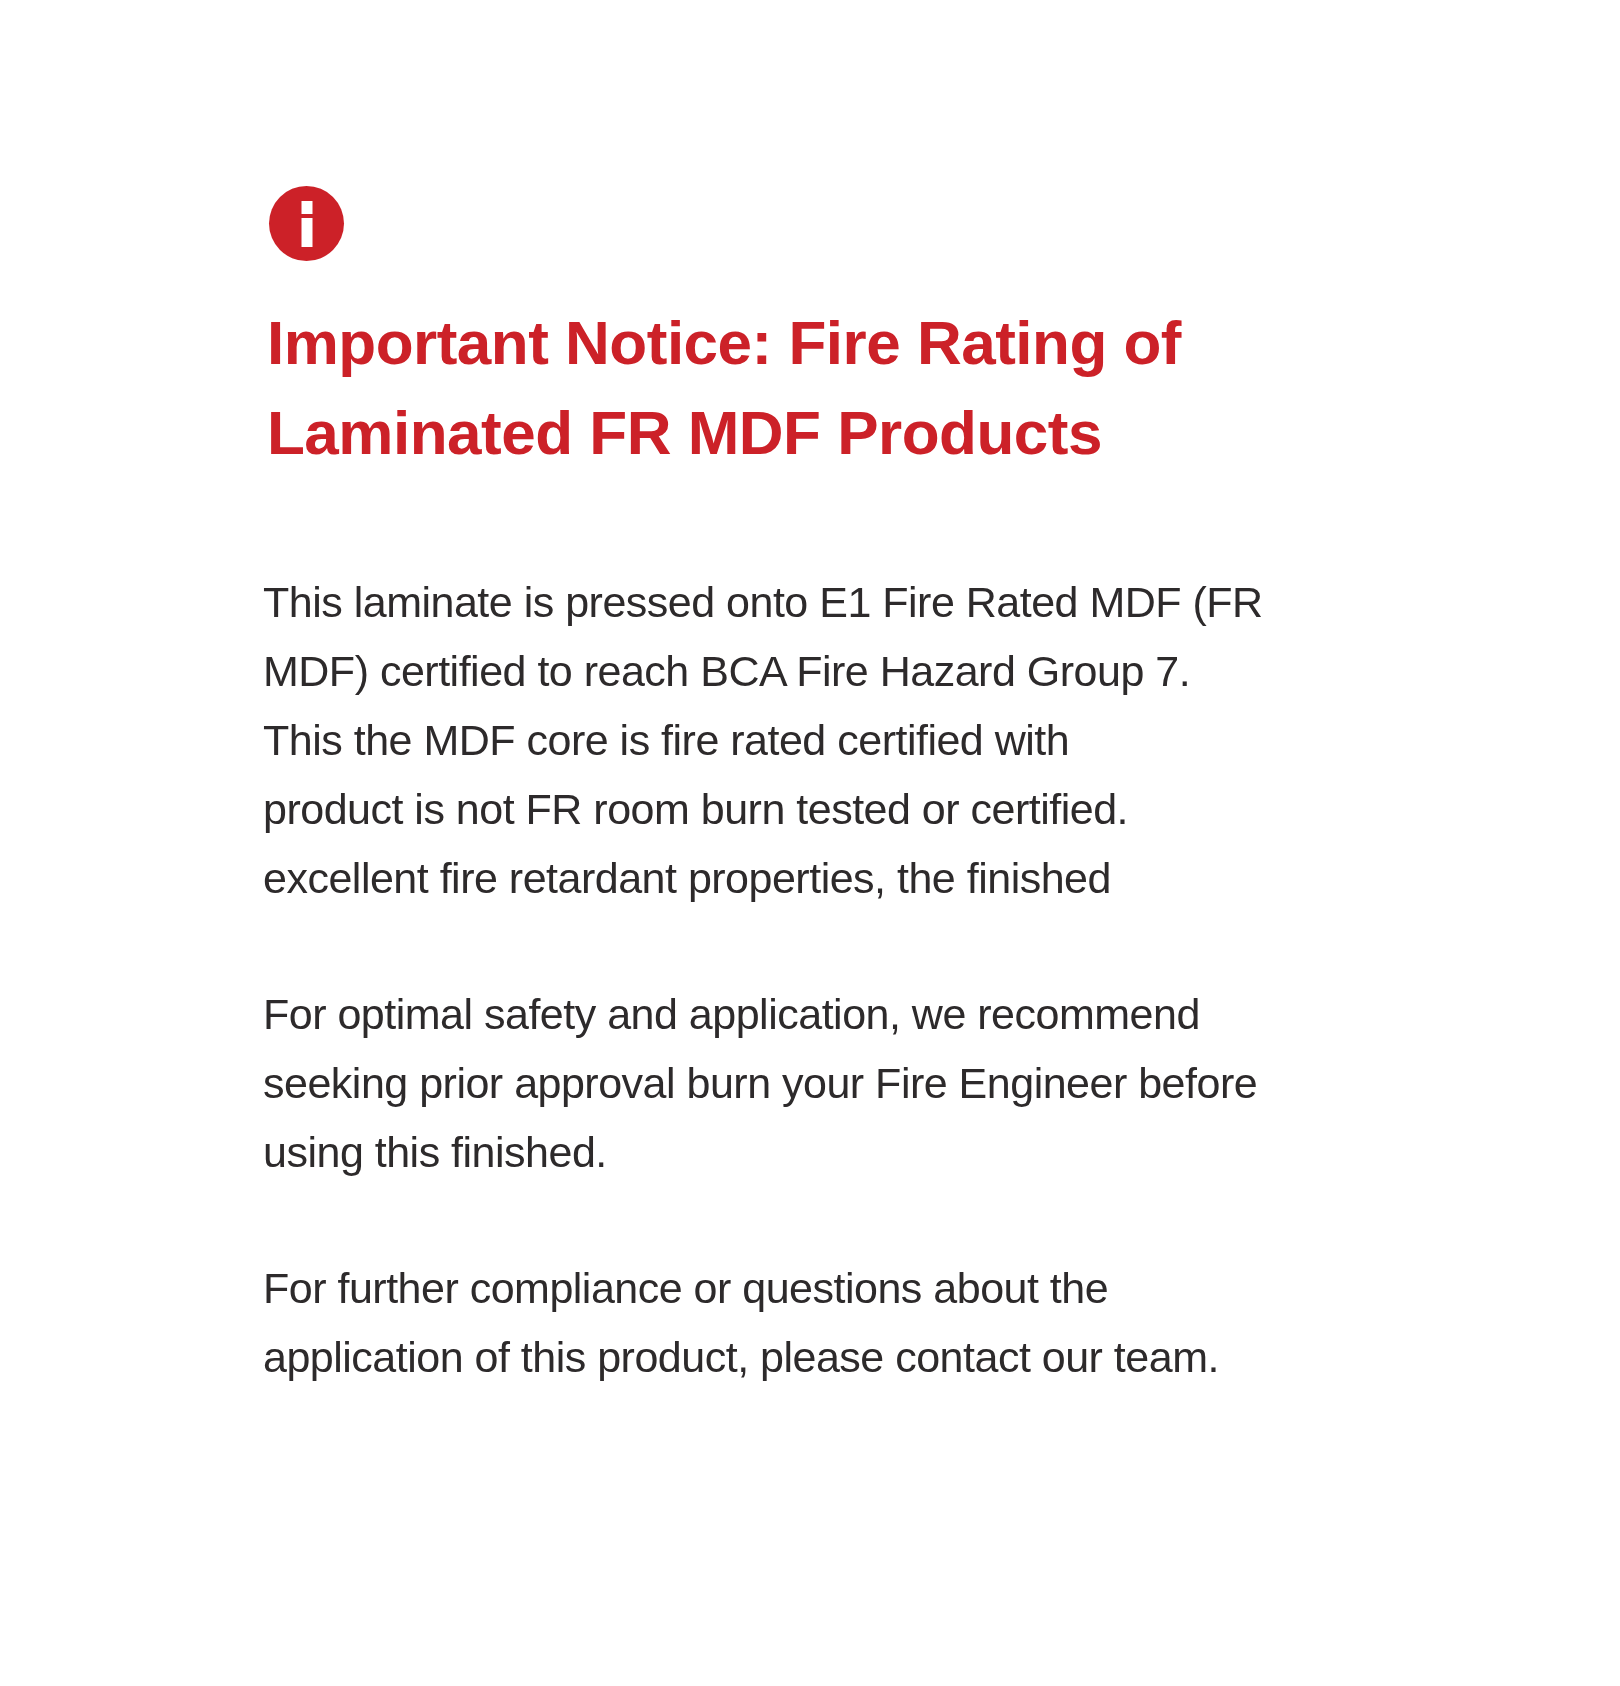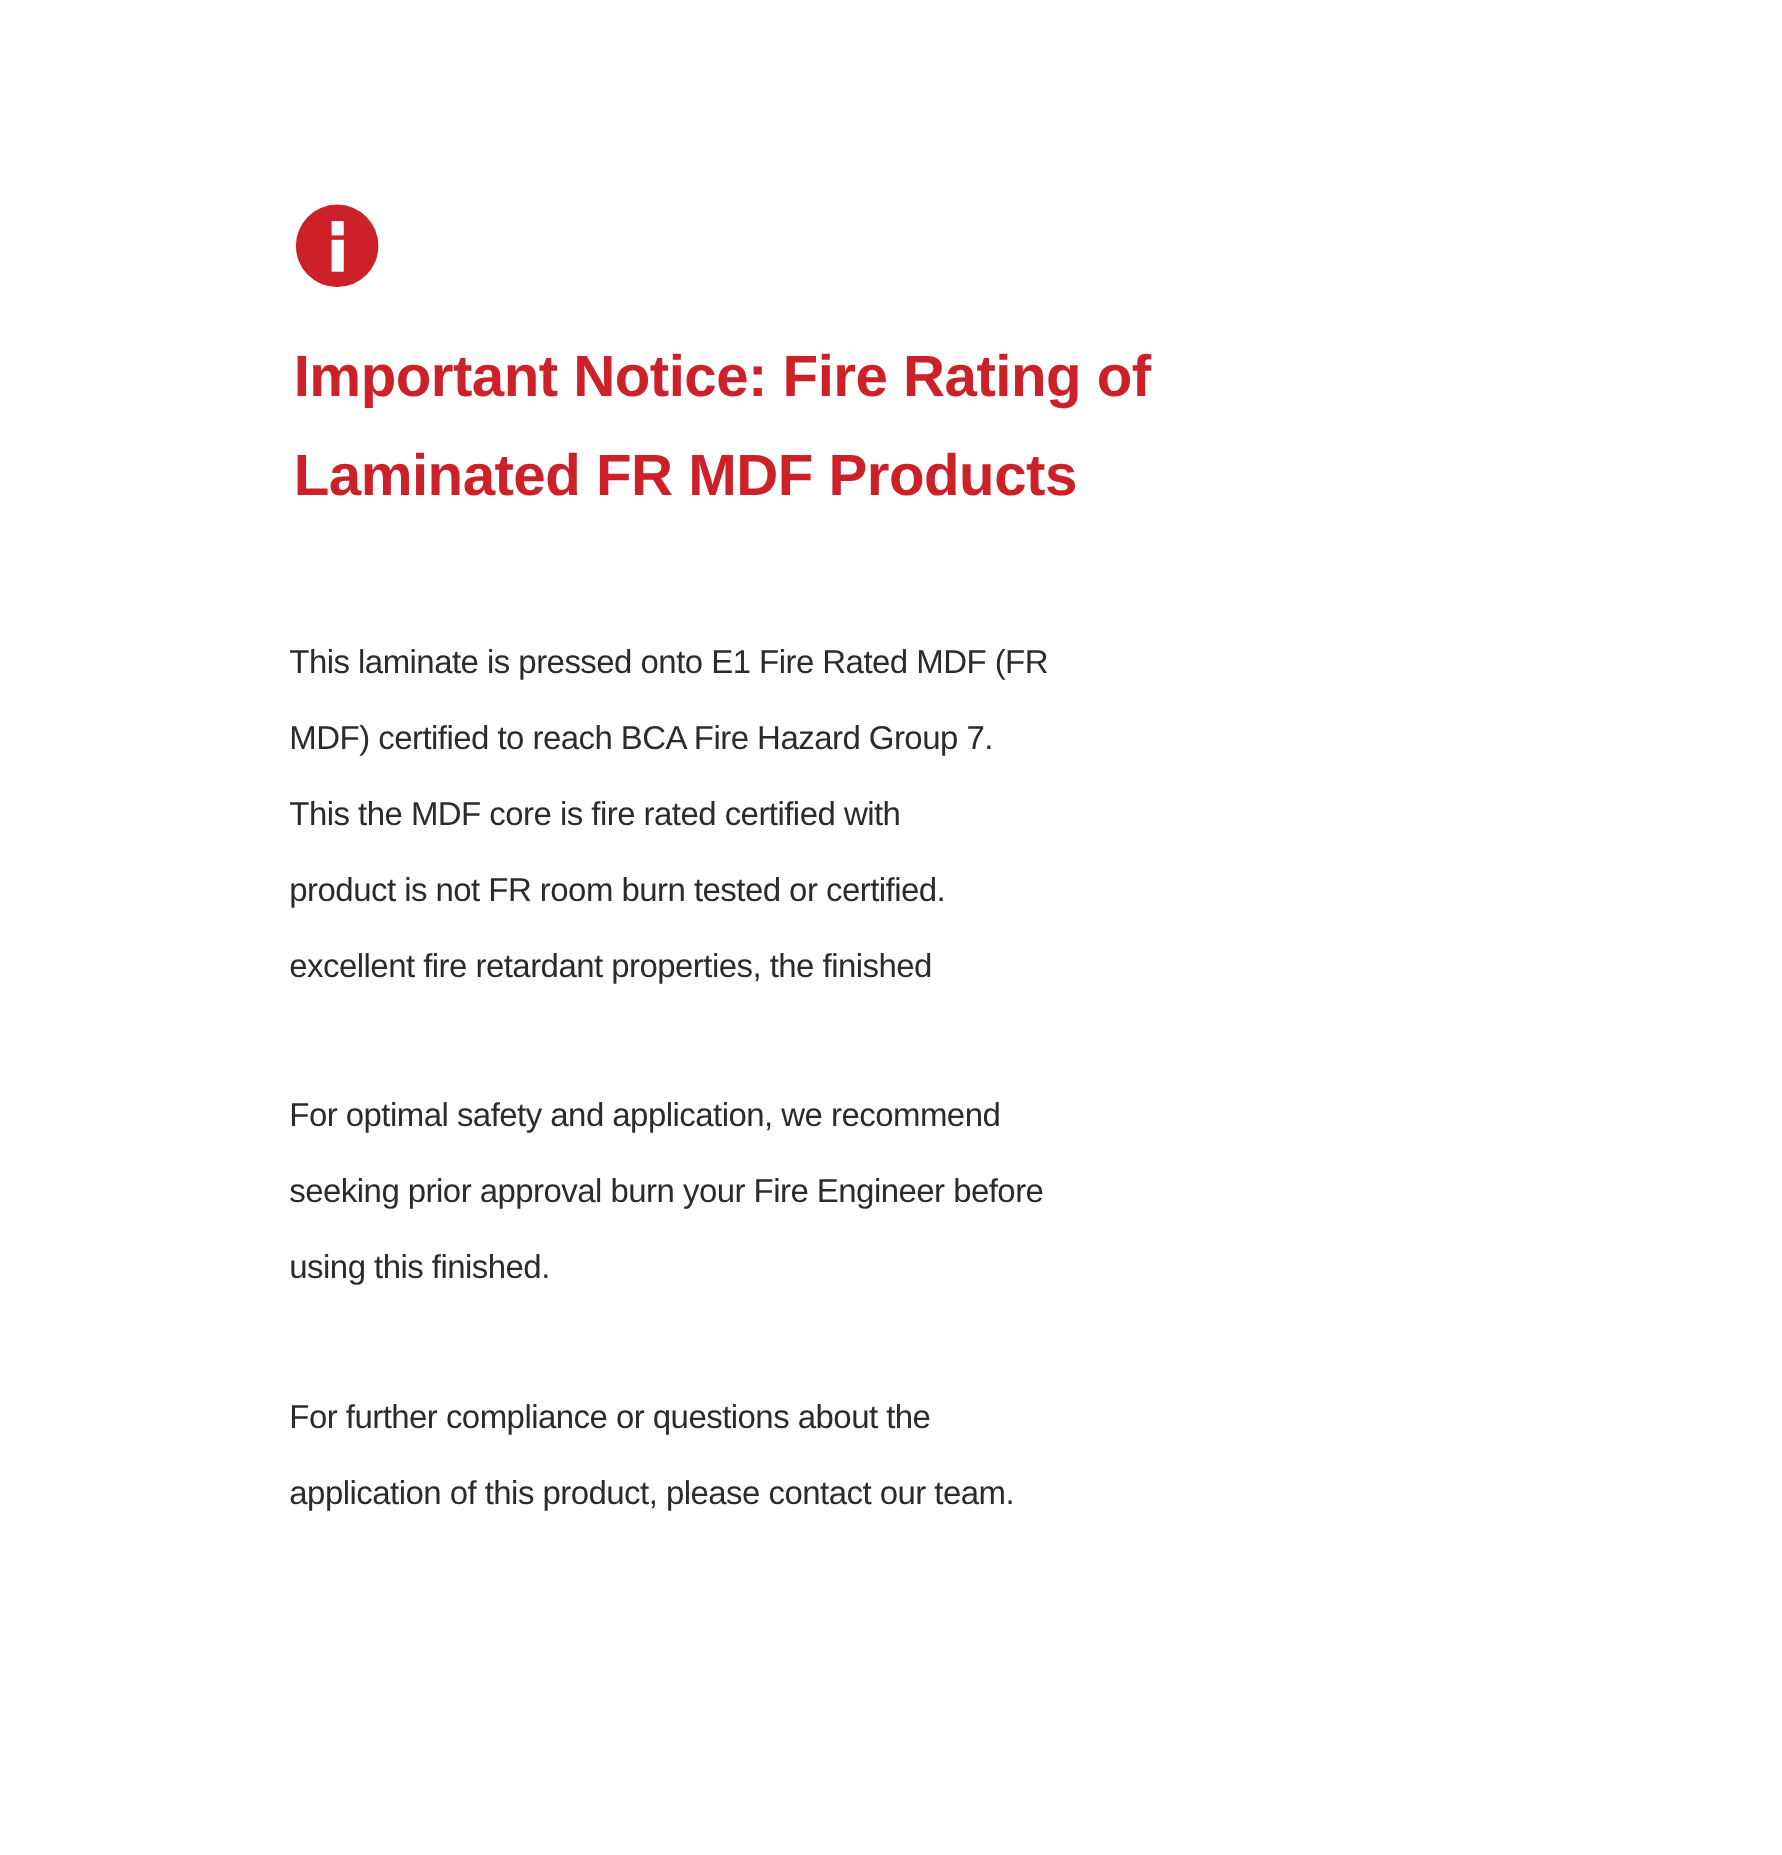--- a/index.html
+++ b/index.html
@@ -43,34 +43,34 @@
   .info-icon .stem{
     position:absolute;
     left:50%;top:32px;
     width:11px;height:29px;
     transform:translateX(-50%);
     background:#FFFFFF;
   }
   .title{
     margin:37px 0 0 4px;
     padding:0;
-    font-size:53px;
+    font-size:62px;
     font-weight:bold;
     letter-spacing:-0.5px;
     line-height:90px;
     color:var(--accent-red);
   }
   .title .title-line{
     display:block;
     white-space:nowrap;
   }
   .body{
     margin-top:90px;
     color:var(--body-text);
-    font-size:30px;
+    font-size:43px;
     letter-spacing:-0.5px;
     line-height:69px;
   }
   .body p{
     margin:0 0 67px 0;
     padding:0;
   }
   .body p:last-child{margin-bottom:0;}
   .body .line{
     display:block;

